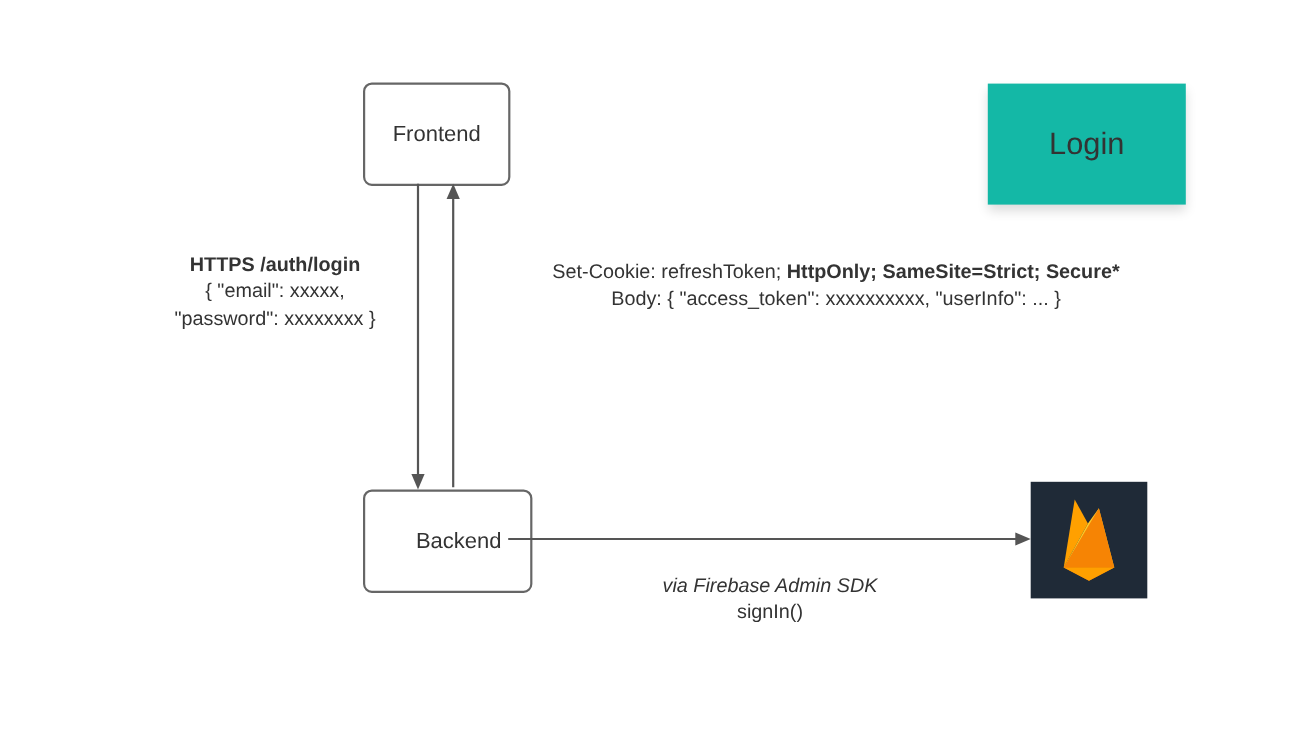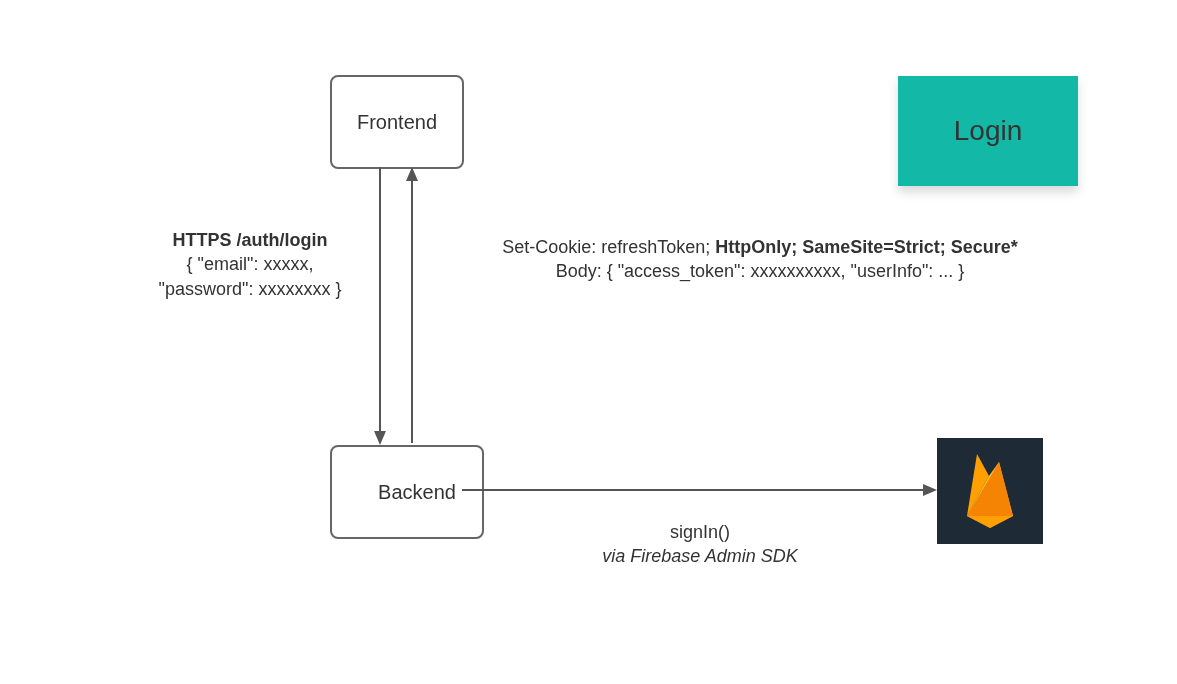--- a/index.html
+++ b/index.html
@@ -106,22 +106,22 @@
 
   <div class="label-block" style="left:440px; top:225px; width:640px; text-align:center;margin-top:10px;">
     <div>
       <span>Set-Cookie: refreshToken; </span><b>HttpOnly; SameSite=Strict; Secure*</b>
     </div>
     <div>Body: { "access_token": xxxxxxxxxx, "userInfo": ... }</div>
     <div style="height:18px;"></div>
   </div>
 
   <div class="label-block" style="left:530px; top:520px; width:340px;">
+    <div style="font-style:italic;">via Firebase Admin SDK</div>
     <div>signIn()</div>
-    <div style="font-style:italic;">via Firebase Admin SDK</div>
   </div>
 
   <svg class="overlay">
 
     <g>
       <line class="arrow-line" x1="380" y1="167" x2="380" y2="435"></line>
       <polygon class="arrow-head" points="380,445 374,431 386,431"></polygon>
     </g>
 
     <g>

